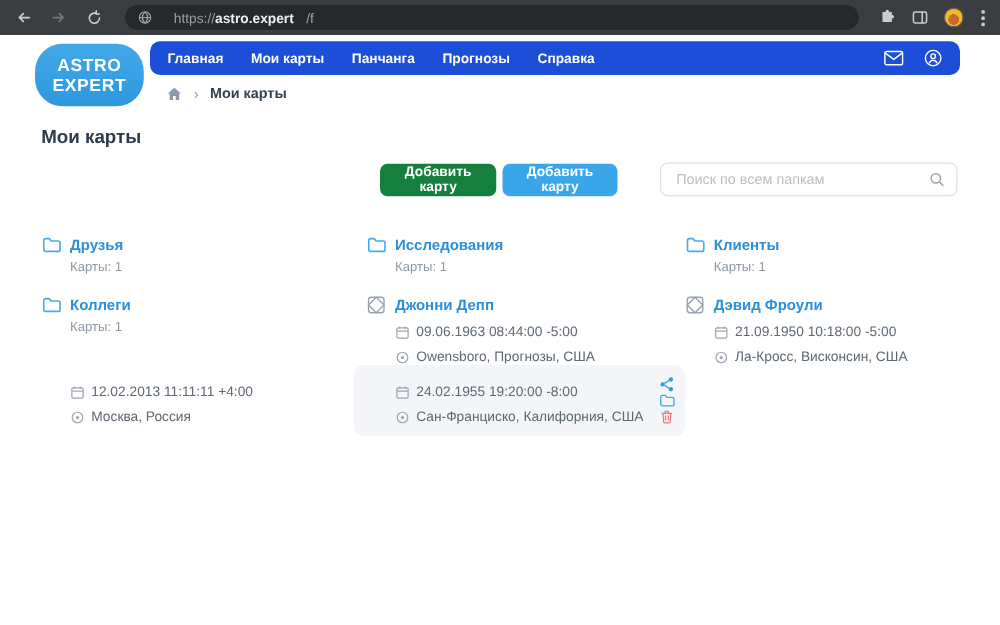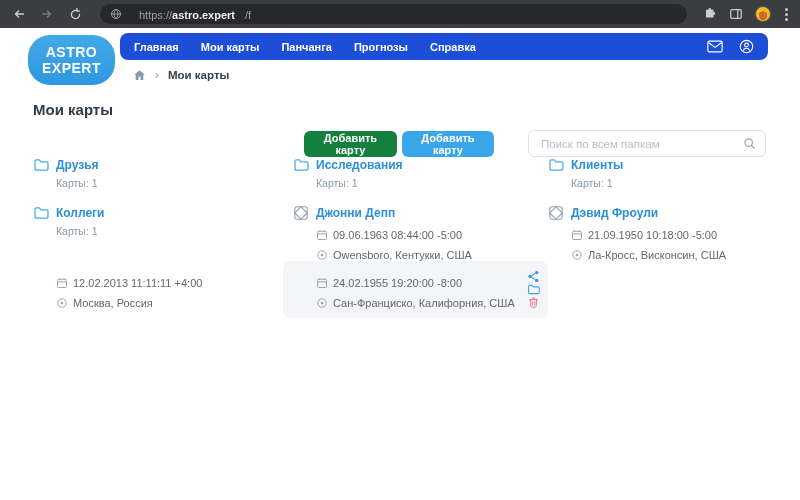--- a/index.html
+++ b/index.html
@@ -43,21 +43,21 @@
   .btn-blue  { left:402px; width:92px; background:#3aa6ea; }
 
   .searchbox { position:absolute; left:528px; top:102px; width:238px; height:27px; border:1px solid #dde2e8;
                border-radius:6px; display:flex; align-items:center; background:#fff;gap:20px; }
   .searchbox input { flex:1; border:none; outline:none; font-family:"Liberation Sans",sans-serif;
                      font-size:11.5px; color:#4a5561; padding:0 6px 0 12px; background:transparent; }
   .searchbox input::placeholder { color:#b8bfc8; }
   .searchbox .mag { margin-right:9px; display:flex; }
 
   
-  .grid { position:absolute; left:33px; top:129px; right:34px; display:grid;
+  .grid { position:absolute; left:33px; top:160px; right:34px; display:grid;
           grid-template-columns:260px 255px 1fr; grid-template-rows:48px 64px auto; align-items:start; }
   .item { position:relative; }
   .line1 { display:flex; align-items:center; gap:7px; }
   .line1 .name { font-size:12px; font-weight:bold; color:#2b8fd9; cursor:pointer; white-space:nowrap; }
   .meta { margin-left:23px; margin-top:4px; font-size:10.5px; color:#8d97a3; }
   .detail { display:flex; align-items:center; gap:5px; margin-left:23px; margin-top:8px; }
   .detail .dtext { font-size:11px; color:#5d6873; white-space:nowrap; }
   .item.highlighted { background:#f3f5f8; border-radius:8px; padding:8px 32px 9px 10px; margin:-8px 0 0 -10px; }
   .card-actions { position:absolute; right:8px; top:9px; bottom:9px; display:flex; flex-direction:column; justify-content:space-between; }
   .card-actions span { display:flex; cursor:pointer; }
@@ -222,21 +222,21 @@
               <line x1="5" y1="1.5" x2="5" y2="4"></line>
               <line x1="11" y1="1.5" x2="11" y2="4"></line>
             </svg>
       <span class="dtext date">09.06.1963 08:44:00 -5:00</span>
     </div>
     <div class="detail">
       <svg width="12" height="12" viewBox="0 0 16 16" fill="none" stroke="#9aa5b1" stroke-width="1.3">
               <circle cx="8" cy="8" r="5.6"></circle>
               <circle cx="8" cy="8" r="1.7" fill="#9aa5b1" stroke="none"></circle>
             </svg>
-      <span class="dtext loc">Owensboro, Кентукки, США</span>
+      <span class="dtext loc">Owensboro, Прогнозы, США</span>
     </div>
 
   </div>
         <div class="item card">
     <div class="line1">
       <svg width="16" height="16" viewBox="0 0 16 16" fill="none" stroke="#98a2ae" stroke-width="1.1" stroke-linejoin="round">
               <rect x="1.8" y="1.8" width="12.4" height="12.4" rx="2.2"></rect>
               <path d="M8 1.8 14.2 8 8 14.2 1.8 8Z"></path>
             </svg>
       <span class="name">Дэвид Фроули</span>

